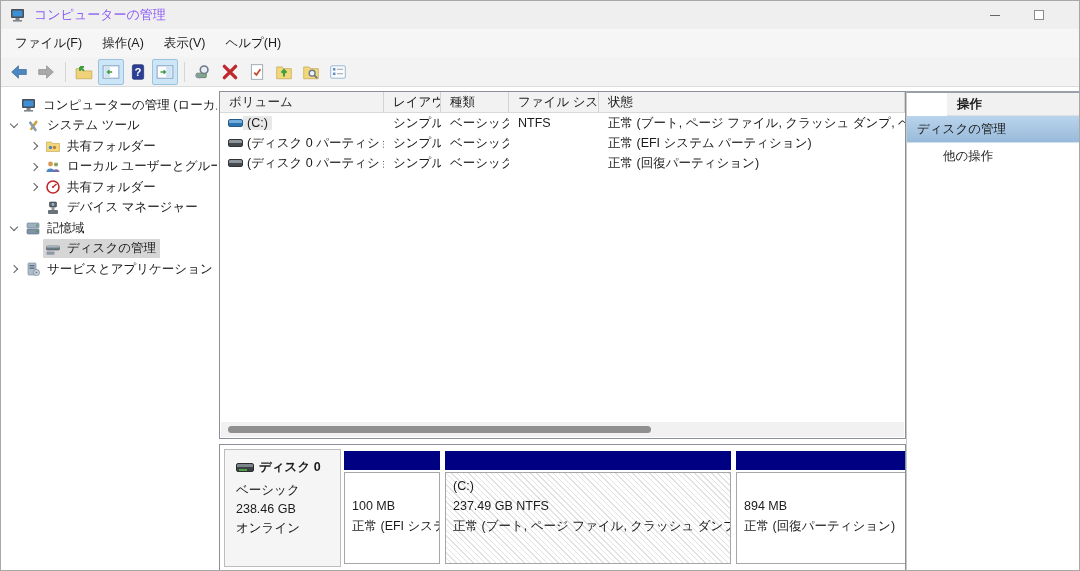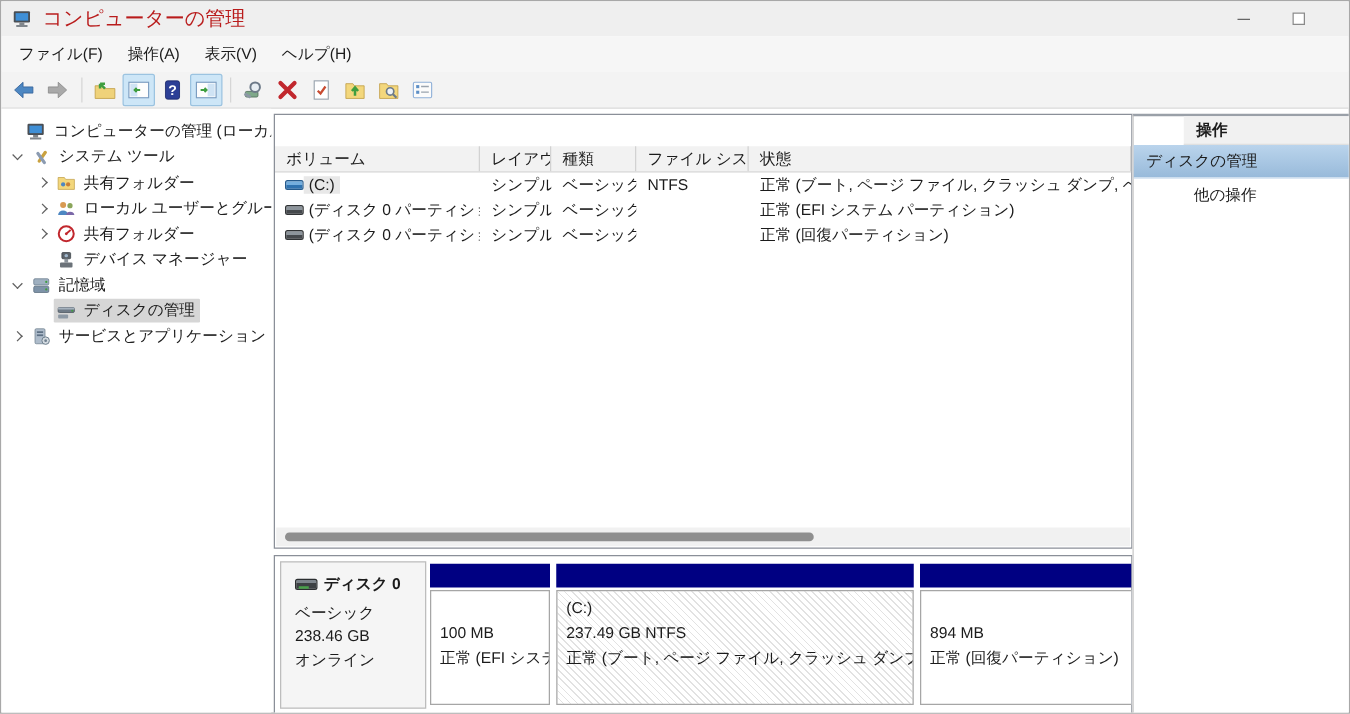--- a/index.html
+++ b/index.html
@@ -4,21 +4,21 @@
 <style>
   * { margin:0; padding:0; box-sizing:border-box; }
   html,body { font-family:"Liberation Sans","DejaVu Sans",sans-serif; }
   #window {
     position:relative; width:1080px; height:571px; background:#ffffff;
     border:1px solid #a8a8a8; overflow:hidden; font-size:12.5px; color:#1b1b1b; cursor:default;
   }
   
   .titlebar { position:absolute; left:0; top:0; width:100%; height:28px; background:#efefef;
     display:flex; align-items:center; padding-left:9px; gap:8px; }
-  .titlebar .title { color:#b91c1c; font-size:16px; }
+  .titlebar .title { color:#8b5cf6; font-size:13px; }
   .win-btn { position:absolute; top:0; width:44px; height:28px; display:flex; align-items:center; justify-content:center; }
   .btn-min { right:62px; } .btn-max { right:18px; }
   .glyph-min { width:10px; height:1px; background:#666; }
   .glyph-max { width:10px; height:10px; border:1px solid #8a8a8a; background:#fff; }
   
   .menubar { position:absolute; left:0; top:28px; width:100%; height:28px; background:#f6f6f6;
     display:flex; align-items:center; padding-left:4px; }
   .menu-item { padding:4px 10px; color:#1b1b1b; }
   
   .toolbar { position:absolute; left:0; top:56px; width:100%; height:30px; background:#f3f3f3;
@@ -34,21 +34,21 @@
   .lvl0 { padding-left:4px; } .lvl1 { padding-left:8px; } .lvl2 { padding-left:28px; }
   .chev { width:6px; height:6px; border-right:1.4px solid #5f5f5f; border-bottom:1.4px solid #5f5f5f; margin:0 6px 0 2px; flex:none; }
   .chev.right { transform:rotate(-45deg); }
   .chev.down  { transform:rotate(45deg); margin-top:-3px; }
   .chev.none  { border:none; }
   .tree-label { color:#202020; }
   .ticon { flex:none; display:inline-flex; }
   
   .vol-panel { position:absolute; left:218px; top:90px; width:687px; height:348px; background:#fff;
     border:1px solid #8a8f98; overflow:hidden; }
-  .vl-header { display:flex; height:21px; background:#f2f2f2; border-bottom:1px solid #d9d9d9; align-items:center;margin-top:25px; }
+  .vl-header { display:flex; height:21px; background:#f2f2f2; border-bottom:1px solid #d9d9d9; align-items:center; }
   .vl-header .cell { border-right:1px solid #d2d2d2; height:100%; display:flex; align-items:center; padding-left:9px; overflow:hidden; white-space:nowrap; }
   .row { display:flex; height:20px; align-items:center; }
   .row .cell { height:100%; display:flex; align-items:center; padding-left:9px; overflow:hidden; white-space:nowrap; }
   .c1 { width:164px; } .c2 { width:57px; } .c3 { width:68px; } .c4 { width:90px; } .c5 { flex:1; }
   .vol-label { padding:0 4px; }
   .vol-label.sel { background:#e8e8e8; }
   .disk-chip { width:15px; height:8px; border-radius:2px; margin-left:0; flex:none; }
   .chip-blue { background:linear-gradient(#74aede 0 45%, #2e72b0 45%); border:1px solid #255a8c; }
   .chip-dark { background:linear-gradient(#8d959c 0 45%, #45494d 45%); border:1px solid #303335; }
   .hscroll { position:absolute; left:1px; right:1px; bottom:1px; height:15px; background:#f1f1f1; }
@@ -68,21 +68,21 @@
   .pbody.hatched { background:repeating-linear-gradient(45deg,#ffffff 0 3px,#e2e2e2 3px 4px); }
   .pline { line-height:20px; height:20px; }
   .p-efi { left:124px; width:96px; }
   .p-c   { left:225px; width:286px; }
   .p-rec { left:516px; width:199px; }
   
   .actions { position:absolute; left:905px; top:90px; width:175px; height:481px; background:#fff;
     border-top:2px solid #9aa0a8; border-left:1px solid #c8c8c8; }
   .act-header { height:23px; background:#f1f1f1; border-bottom:1px solid #e0e0e0; display:flex; align-items:center; padding-left:10px; font-weight:bold;margin-left:40px; }
   .act-selected { height:27px; background:linear-gradient(#bad4ec,#98bada); display:flex; align-items:center; padding-left:10px; border-bottom:1px solid #cfe0ef; }
-  .act-more { height:26px; display:flex; align-items:center; padding-left:48px;font-family:Liberation Mono, monospace; }
+  .act-more { height:26px; display:flex; align-items:center; padding-left:36px;font-family:Liberation Mono, monospace; }
   svg { display:block; }
 </style>
 </head>
 <body>
 
 <div id="window">
 
   <div class="titlebar">
     <span class="ticon">
       <svg width="16" height="16" viewBox="0 0 16 16">

